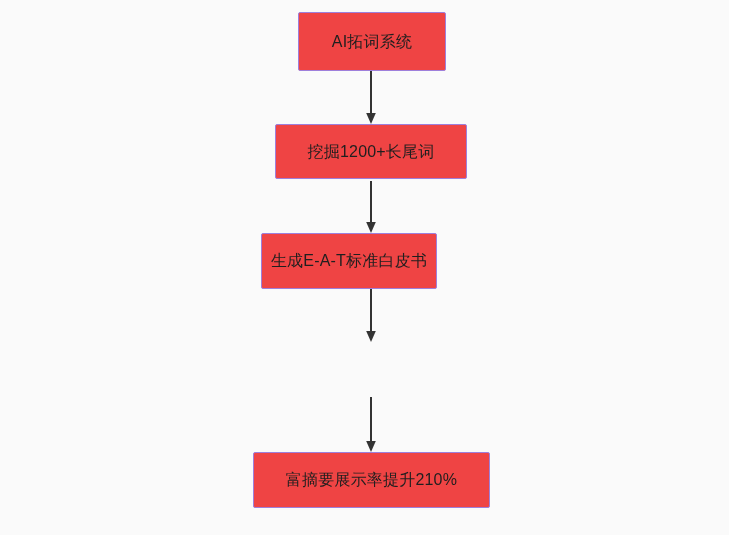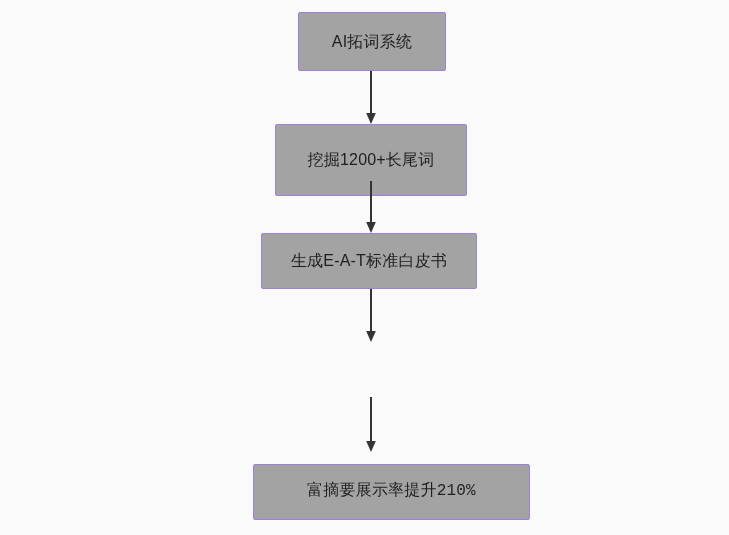--- a/index.html
+++ b/index.html
@@ -14,21 +14,21 @@
     overflow: hidden;
   }
   #flow-canvas {
     position: relative;
     width: 729px;
     height: 535px;
   }
   .node {
     position: absolute;
     box-sizing: border-box;
-    background: #a3a3a3;
+    background: #ef4444;
     border: 1.6px solid #9e7fdb;
     border-radius: 2px;
     display: flex;
     align-items: center;
     justify-content: center;
     color: #1f1f1f;
     font-size: 16px;
     line-height: 1.2;
     letter-spacing: 0.2px;
     white-space: nowrap;
@@ -52,47 +52,47 @@
     <span>AI拓词系统</span>
   </div>
 
   <div class="edge" style="left:365px; top:71px; height:53px;">
     <svg width="12" height="53" viewBox="0 0 12 53" xmlns="http://www.w3.org/2000/svg">
       <line x1="6" y1="0" x2="6" y2="44" stroke="#333333" stroke-width="2"></line>
       <polygon points="6,53 1.2,42 10.8,42" fill="#333333"></polygon>
     </svg>
   </div>
 
-  <div class="node" style="left:275px; top:124px; width:192px; height:72px;">
+  <div class="node" style="left:275px; top:124px; width:192px; height:55px;">
     <span>挖掘1200+长尾词</span>
   </div>
 
   <div class="edge" style="left:365px; top:181px; height:52px;">
     <svg width="12" height="52" viewBox="0 0 12 52" xmlns="http://www.w3.org/2000/svg">
       <line x1="6" y1="0" x2="6" y2="43" stroke="#333333" stroke-width="2"></line>
       <polygon points="6,52 1.2,41 10.8,41" fill="#333333"></polygon>
     </svg>
   </div>
 
-  <div class="node" style="left:261px; top:233px; width:216px; height:56px;">
+  <div class="node" style="left:261px; top:233px; width:176px; height:56px;">
     <span>生成E-A-T标准白皮书</span>
   </div>
 
   <div class="edge" style="left:365px; top:289px; height:53px;">
     <svg width="12" height="53" viewBox="0 0 12 53" xmlns="http://www.w3.org/2000/svg">
       <line x1="6" y1="0" x2="6" y2="44" stroke="#333333" stroke-width="2"></line>
       <polygon points="6,53 1.2,42 10.8,42" fill="#333333"></polygon>
     </svg>
   </div>
 
 
   <div class="edge" style="left:365px; top:397px; height:55px;">
     <svg width="12" height="55" viewBox="0 0 12 55" xmlns="http://www.w3.org/2000/svg">
       <line x1="6" y1="0" x2="6" y2="46" stroke="#333333" stroke-width="2"></line>
       <polygon points="6,55 1.2,44 10.8,44" fill="#333333"></polygon>
     </svg>
   </div>
 
-  <div class="node" style="left:253px; top:464px; width:277px; height:56px;font-family:Liberation Mono, monospace;">
+  <div class="node" style="left:253px; top:452px; width:237px; height:56px;">
     <span>富摘要展示率提升210%</span>
   </div>
 
 </div>
 
 </body></html>

